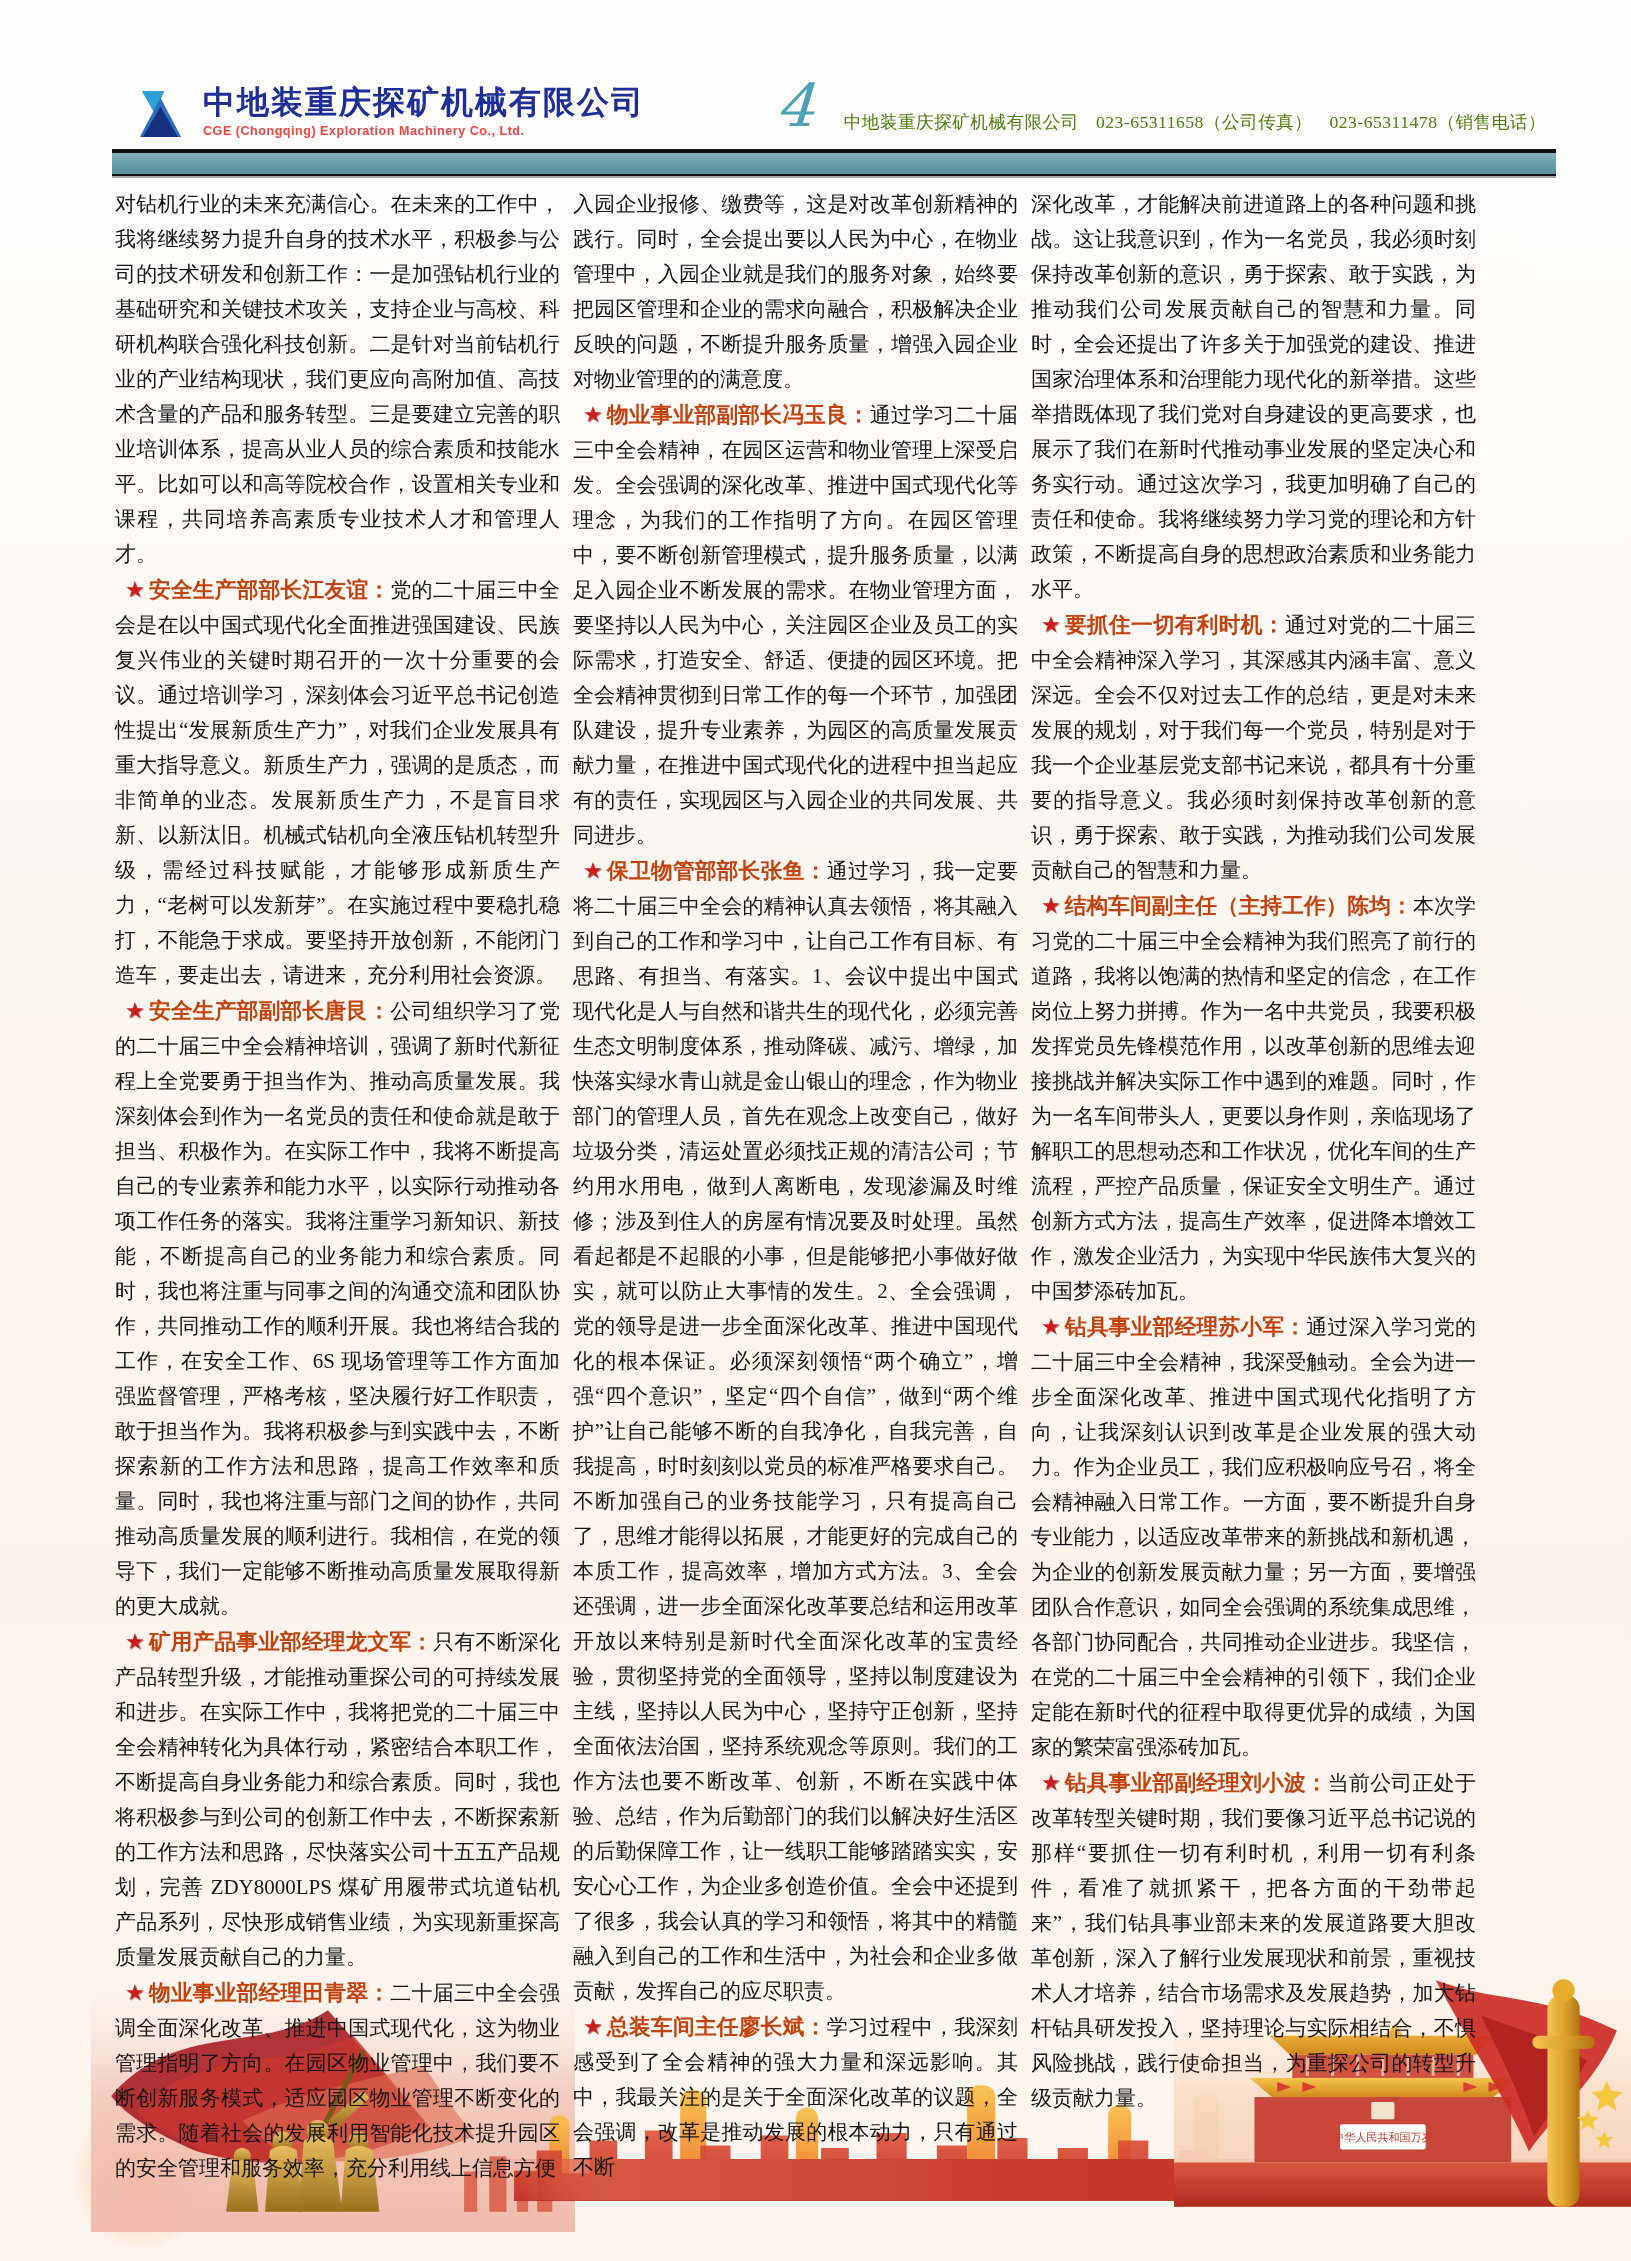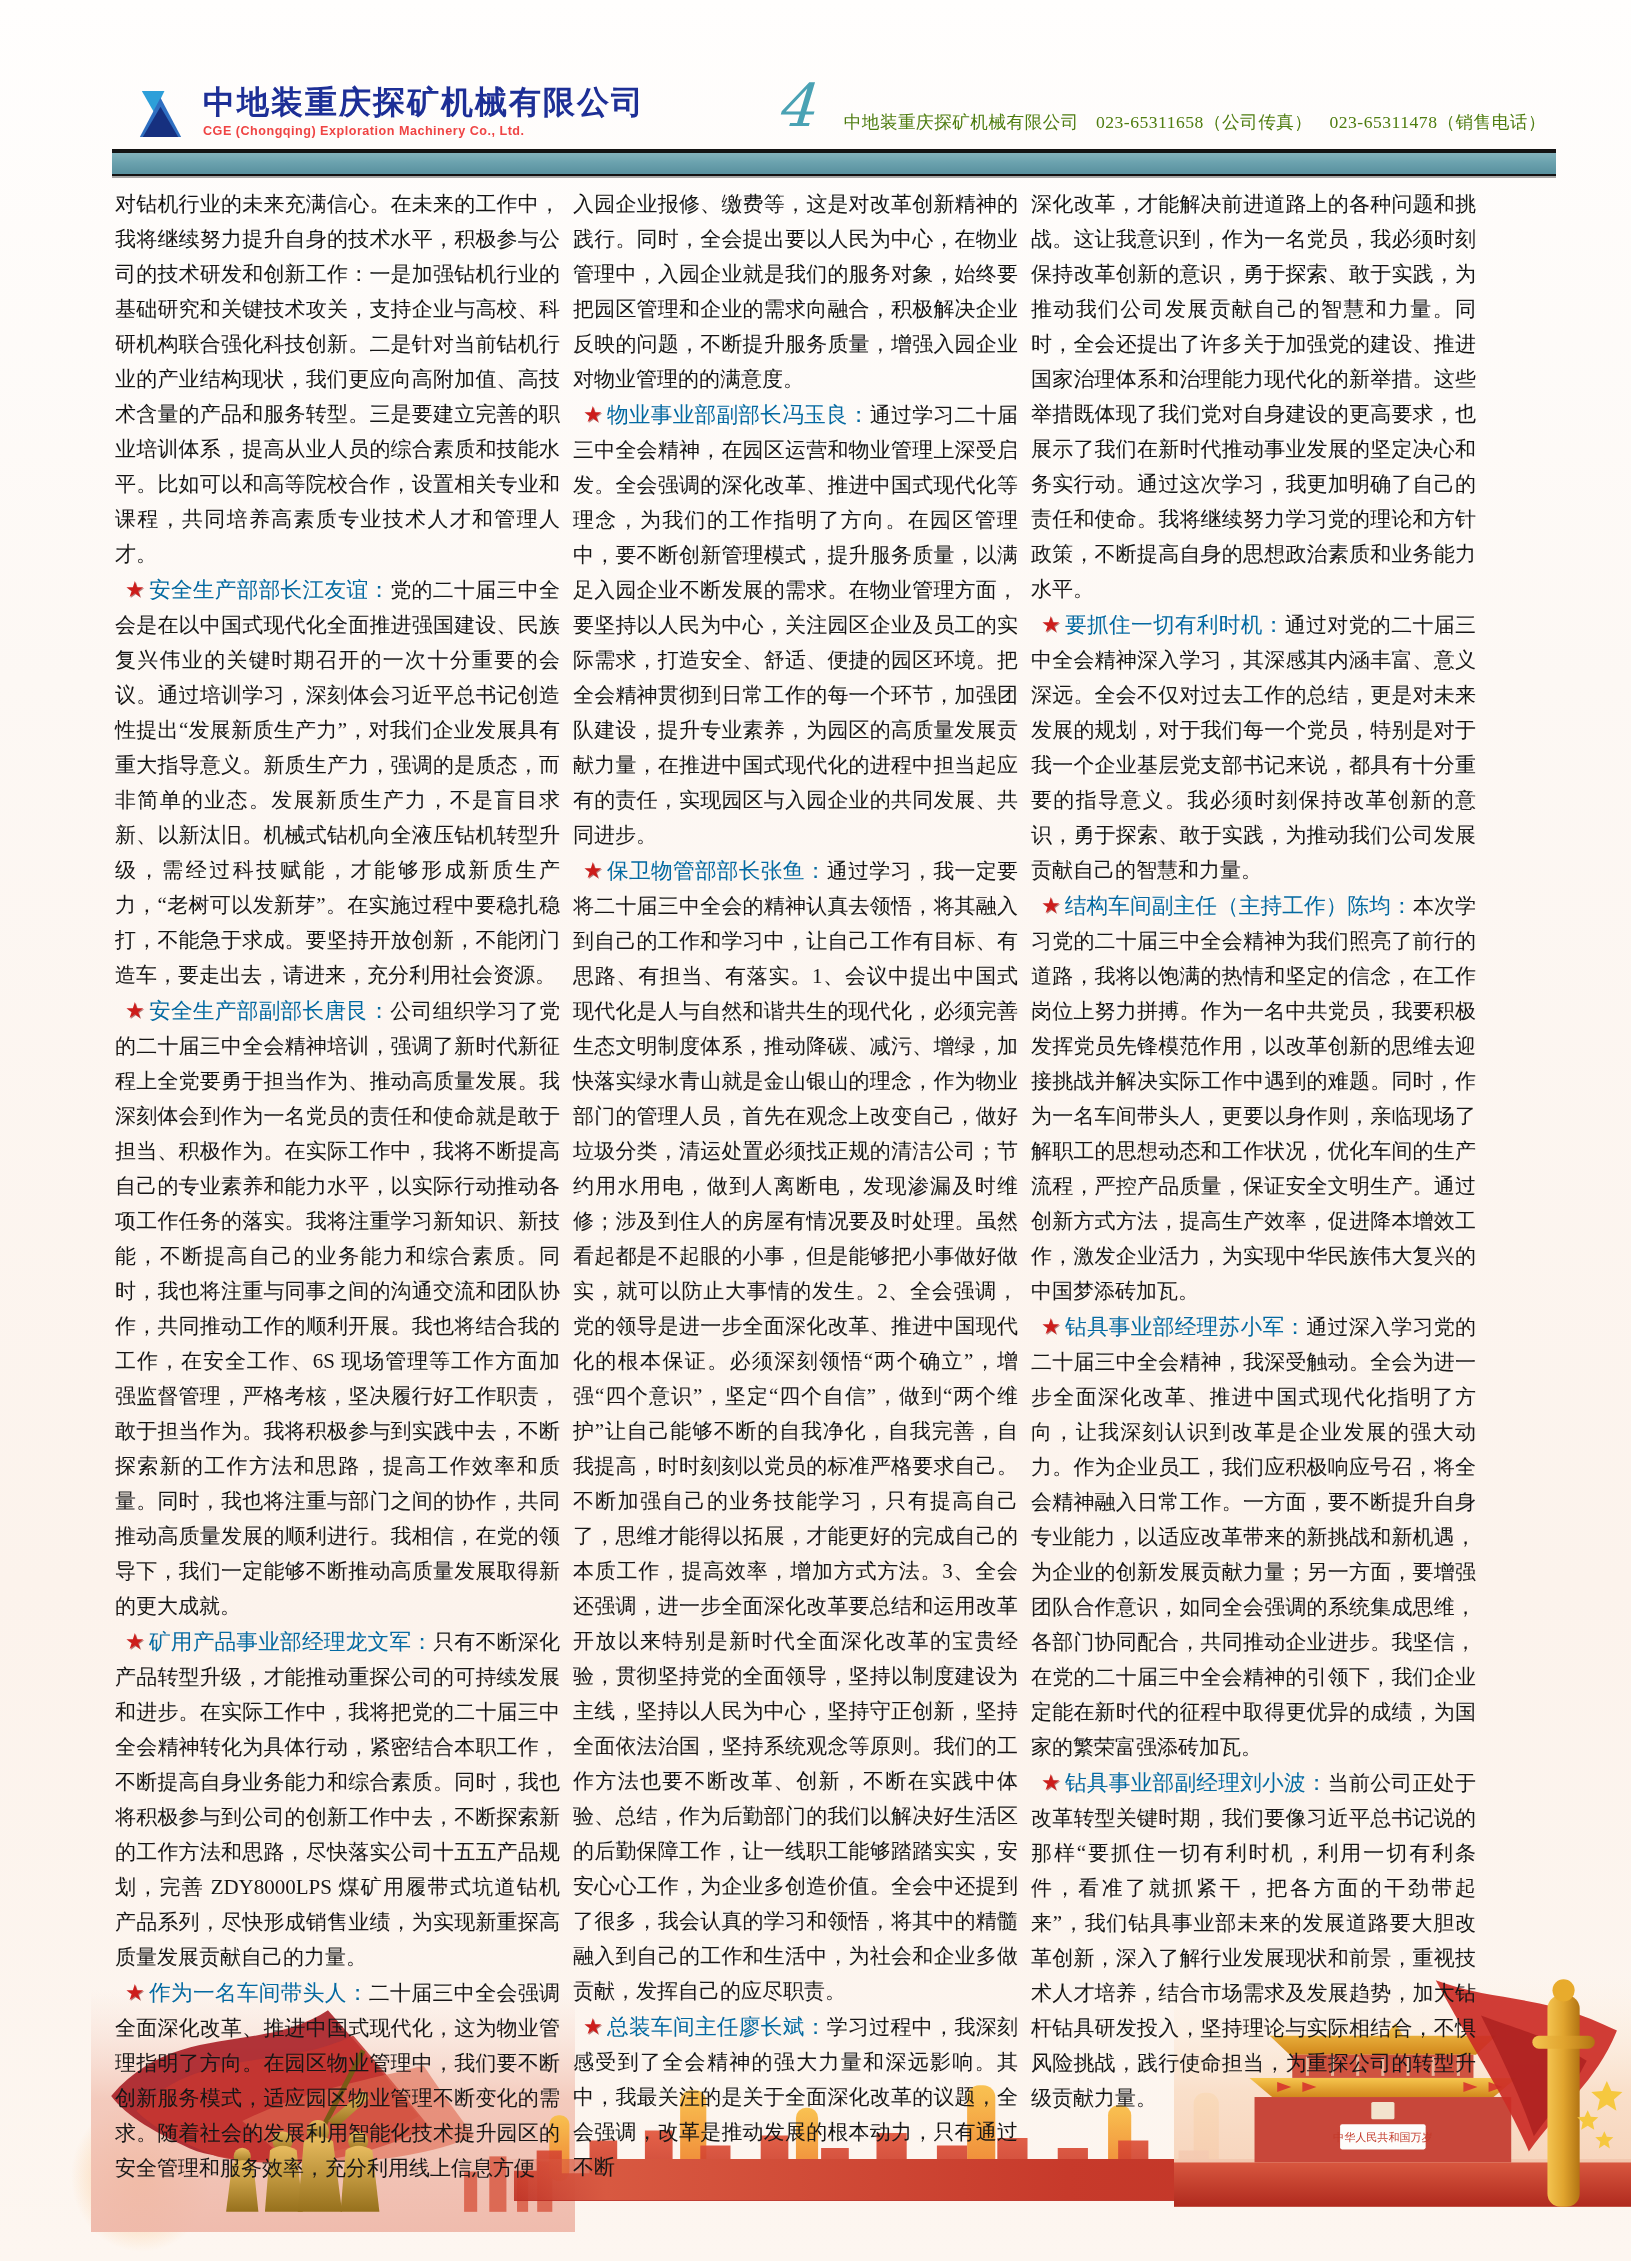--- a/index.html
+++ b/index.html
@@ -20,21 +20,21 @@
   .contact span{margin-left:17px;}
   .tealbar{position:absolute;left:96px;right:91px;top:149px;height:21px;
     background:linear-gradient(180deg,#83b2bc 0%,#6ba2ae 45%,#58909e 100%);
     border-top:4px solid #131313;border-bottom:2.5px solid #131313;box-shadow:0 2px 0 rgba(60,60,60,.45);}
   
   .columns{position:absolute;left:115px;top:187px;width:1401px;display:flex;gap:13px;z-index:2;}
   .column{width:445px;font-size:21px;line-height:35px;text-align:justify;word-break:break-all;}
   .para{margin:0;}
   .entry{text-indent:10px;}
   .star{color:#cd1d1b;font-family:"DejaVu Sans",sans-serif;font-size:22px;padding-right:4px;text-shadow:1px 1px 0 rgba(122,15,15,.55);}
-  .leader{font-family:"Liberation Sans",sans-serif;font-weight:normal;font-size:21.7px;color:#0369a1;}
+  .leader{font-family:"Liberation Sans",sans-serif;font-weight:bold;font-size:21.7px;color:#c2410c;}
   .speech{color:#161616;}
   
   .deco{position:absolute;z-index:0;}
   .deco-glow{left:71px;top:2101px;width:141px;height:151px;
     background:radial-gradient(closest-side,rgba(247,158,62,.6),rgba(247,158,62,0));}
   .deco-statue{left:91px;top:1990px;width:484px;height:242px;}
   .deco-skyline{left:514px;top:2070px;width:730px;height:131px;}
   .deco-band{left:504px;top:2159px;width:1127px;height:41px;
     background:linear-gradient(90deg,rgba(216,84,62,0) 0%,#d85941 9%,#c73a2b 50%,#b92f22 100%);}
   .deco-tiananmen{left:1174px;top:1975px;width:457px;height:232px;}
@@ -180,21 +180,21 @@
   <div class="tealbar"></div>
 </header>
 
 <main class="columns">
 
   <section class="column">
     <p class="para cont">对钻机行业的未来充满信心。在未来的工作中，我将继续努力提升自身的技术水平，积极参与公司的技术研发和创新工作：一是加强钻机行业的基础研究和关键技术攻关，支持企业与高校、科研机构联合强化科技创新。二是针对当前钻机行业的产业结构现状，我们更应向高附加值、高技术含量的产品和服务转型。三是要建立完善的职业培训体系，提高从业人员的综合素质和技能水平。比如可以和高等院校合作，设置相关专业和课程，共同培养高素质专业技术人才和管理人才。</p>
     <p class="para entry"><span class="star">★</span><span class="leader">安全生产部部长江友谊：</span><span class="speech">党的二十届三中全会是在以中国式现代化全面推进强国建设、民族复兴伟业的关键时期召开的一次十分重要的会议。通过培训学习，深刻体会习近平总书记创造性提出“发展新质生产力”，对我们企业发展具有重大指导意义。新质生产力，强调的是质态，而非简单的业态。发展新质生产力，不是盲目求新、以新汰旧。机械式钻机向全液压钻机转型升级，需经过科技赋能，才能够形成新质生产力，“老树可以发新芽”。在实施过程中要稳扎稳打，不能急于求成。要坚持开放创新，不能闭门造车，要走出去，请进来，充分利用社会资源。</span></p>
     <p class="para entry"><span class="star">★</span><span class="leader">安全生产部副部长唐艮：</span><span class="speech">公司组织学习了党的二十届三中全会精神培训，强调了新时代新征程上全党要勇于担当作为、推动高质量发展。我深刻体会到作为一名党员的责任和使命就是敢于担当、积极作为。在实际工作中，我将不断提高自己的专业素养和能力水平，以实际行动推动各项工作任务的落实。我将注重学习新知识、新技能，不断提高自己的业务能力和综合素质。同时，我也将注重与同事之间的沟通交流和团队协作，共同推动工作的顺利开展。我也将结合我的工作，在安全工作、6S 现场管理等工作方面加强监督管理，严格考核，坚决履行好工作职责，敢于担当作为。我将积极参与到实践中去，不断探索新的工作方法和思路，提高工作效率和质量。同时，我也将注重与部门之间的协作，共同推动高质量发展的顺利进行。我相信，在党的领导下，我们一定能够不断推动高质量发展取得新的更大成就。</span></p>
     <p class="para entry"><span class="star">★</span><span class="leader">矿用产品事业部经理龙文军：</span><span class="speech">只有不断深化产品转型升级，才能推动重探公司的可持续发展和进步。在实际工作中，我将把党的二十届三中全会精神转化为具体行动，紧密结合本职工作，不断提高自身业务能力和综合素质。同时，我也将积极参与到公司的创新工作中去，不断探索新的工作方法和思路，尽快落实公司十五五产品规划，完善 ZDY8000LPS 煤矿用履带式坑道钻机产品系列，尽快形成销售业绩，为实现新重探高质量发展贡献自己的力量。</span></p>
-    <p class="para entry"><span class="star">★</span><span class="leader">作为一名车间带头人：</span><span class="speech">二十届三中全会强调全面深化改革、推进中国式现代化，这为物业管理指明了方向。在园区物业管理中，我们要不断创新服务模式，适应园区物业管理不断变化的需求。随着社会的发展利用智能化技术提升园区的安全管理和服务效率，充分利用线上信息方便</span></p>
+    <p class="para entry"><span class="star">★</span><span class="leader">物业事业部经理田青翠：</span><span class="speech">二十届三中全会强调全面深化改革、推进中国式现代化，这为物业管理指明了方向。在园区物业管理中，我们要不断创新服务模式，适应园区物业管理不断变化的需求。随着社会的发展利用智能化技术提升园区的安全管理和服务效率，充分利用线上信息方便</span></p>
   </section>
 
   <section class="column">
     <p class="para cont">入园企业报修、缴费等，这是对改革创新精神的践行。同时，全会提出要以人民为中心，在物业管理中，入园企业就是我们的服务对象，始终要把园区管理和企业的需求向融合，积极解决企业反映的问题，不断提升服务质量，增强入园企业对物业管理的的满意度。</p>
     <p class="para entry"><span class="star">★</span><span class="leader">物业事业部副部长冯玉良：</span><span class="speech">通过学习二十届三中全会精神，在园区运营和物业管理上深受启发。全会强调的深化改革、推进中国式现代化等理念，为我们的工作指明了方向。在园区管理中，要不断创新管理模式，提升服务质量，以满足入园企业不断发展的需求。在物业管理方面，要坚持以人民为中心，关注园区企业及员工的实际需求，打造安全、舒适、便捷的园区环境。把全会精神贯彻到日常工作的每一个环节，加强团队建设，提升专业素养，为园区的高质量发展贡献力量，在推进中国式现代化的进程中担当起应有的责任，实现园区与入园企业的共同发展、共同进步。</span></p>
     <p class="para entry"><span class="star">★</span><span class="leader">保卫物管部部长张鱼：</span><span class="speech">通过学习，我一定要将二十届三中全会的精神认真去领悟，将其融入到自己的工作和学习中，让自己工作有目标、有思路、有担当、有落实。1、会议中提出中国式现代化是人与自然和谐共生的现代化，必须完善生态文明制度体系，推动降碳、减污、增绿，加快落实绿水青山就是金山银山的理念，作为物业部门的管理人员，首先在观念上改变自己，做好垃圾分类，清运处置必须找正规的清洁公司；节约用水用电，做到人离断电，发现渗漏及时维修；涉及到住人的房屋有情况要及时处理。虽然看起都是不起眼的小事，但是能够把小事做好做实，就可以防止大事情的发生。2、全会强调，党的领导是进一步全面深化改革、推进中国现代化的根本保证。必须深刻领悟“两个确立”，增强“四个意识”，坚定“四个自信”，做到“两个维护”让自己能够不断的自我净化，自我完善，自我提高，时时刻刻以党员的标准严格要求自己。不断加强自己的业务技能学习，只有提高自己了，思维才能得以拓展，才能更好的完成自己的本质工作，提高效率，增加方式方法。3、全会还强调，进一步全面深化改革要总结和运用改革开放以来特别是新时代全面深化改革的宝贵经验，贯彻坚持党的全面领导，坚持以制度建设为主线，坚持以人民为中心，坚持守正创新，坚持全面依法治国，坚持系统观念等原则。我们的工作方法也要不断改革、创新，不断在实践中体验、总结，作为后勤部门的我们以解决好生活区的后勤保障工作，让一线职工能够踏踏实实，安安心心工作，为企业多创造价值。全会中还提到了很多，我会认真的学习和领悟，将其中的精髓融入到自己的工作和生活中，为社会和企业多做贡献，发挥自己的应尽职责。</span></p>
     <p class="para entry"><span class="star">★</span><span class="leader">总装车间主任廖长斌：</span><span class="speech">学习过程中，我深刻感受到了全会精神的强大力量和深远影响。其中，我最关注的是关于全面深化改革的议题，全会强调，改革是推动发展的根本动力，只有通过不断</span></p>
   </section>
 
   <section class="column">

